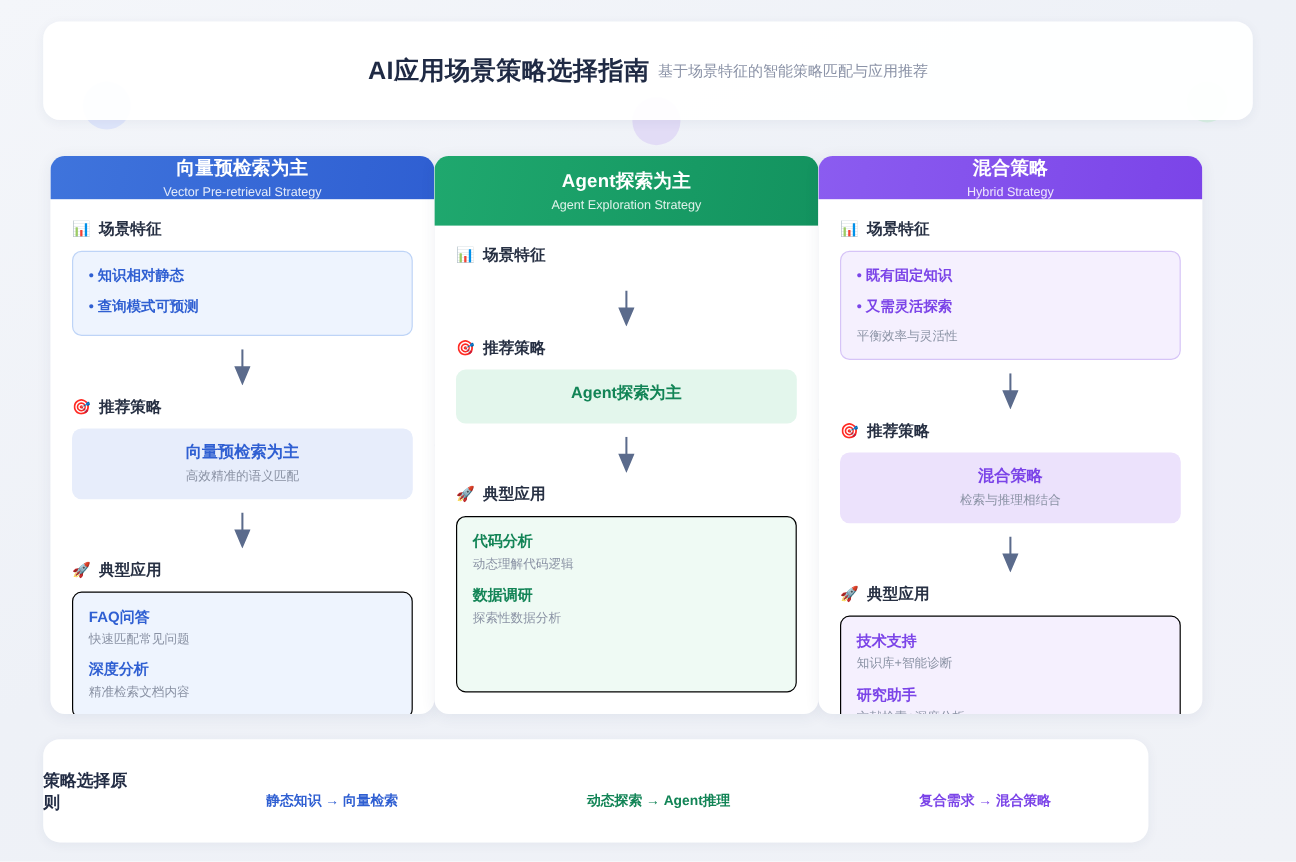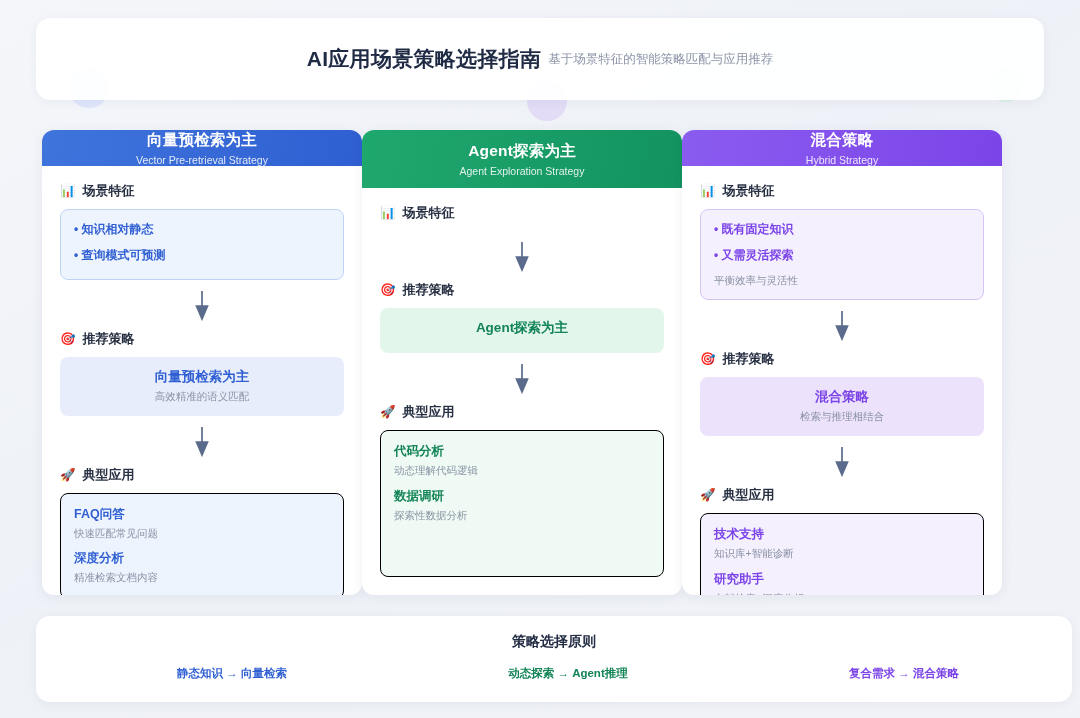--- a/index.html
+++ b/index.html
@@ -191,27 +191,27 @@
     color: #8a92a4;
     margin-bottom: 10px;
     line-height: 1.3;
   }
   .app-desc:last-child { margin-bottom: 0; }
 
   
   .footer-card {
     position: absolute;
     left: 36px; top: 616px;
-    width: 1036px; height: 86px;
+    width: 921px; height: 86px;
     background: rgba(255,255,255,0.95);
     border-radius: 14px;
     box-shadow: 0 2px 10px rgba(40,55,100,0.055);
     z-index: 2;
     display: flex;
-    flex-direction: column;
+    flex-direction: row;
     align-items: center;
     padding-top: 17px;
   }
   .footer-title {
     font-size: 14px;
     font-weight: bold;
     color: #222c44;
     margin-bottom: 15px;
   }
   .footer-rules {

